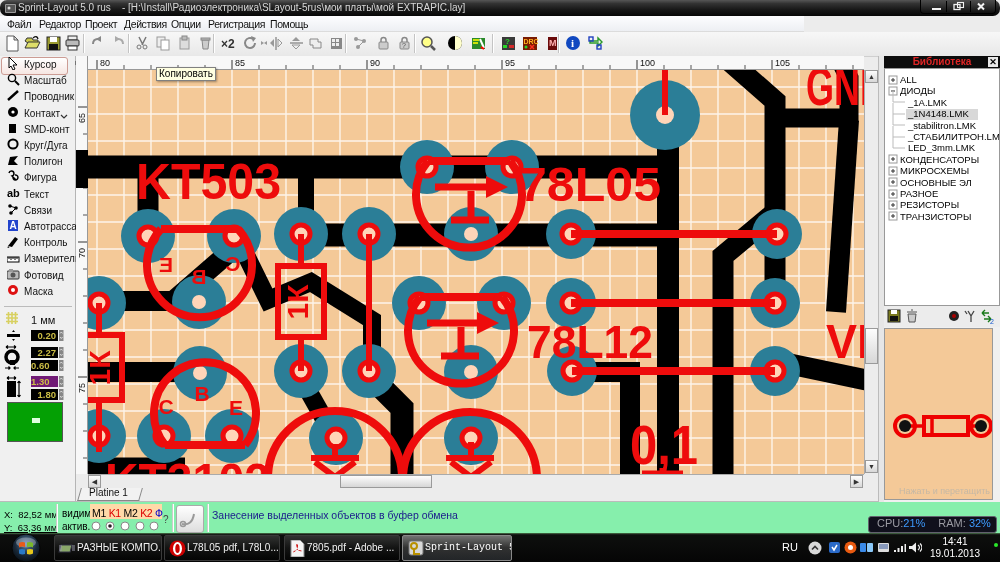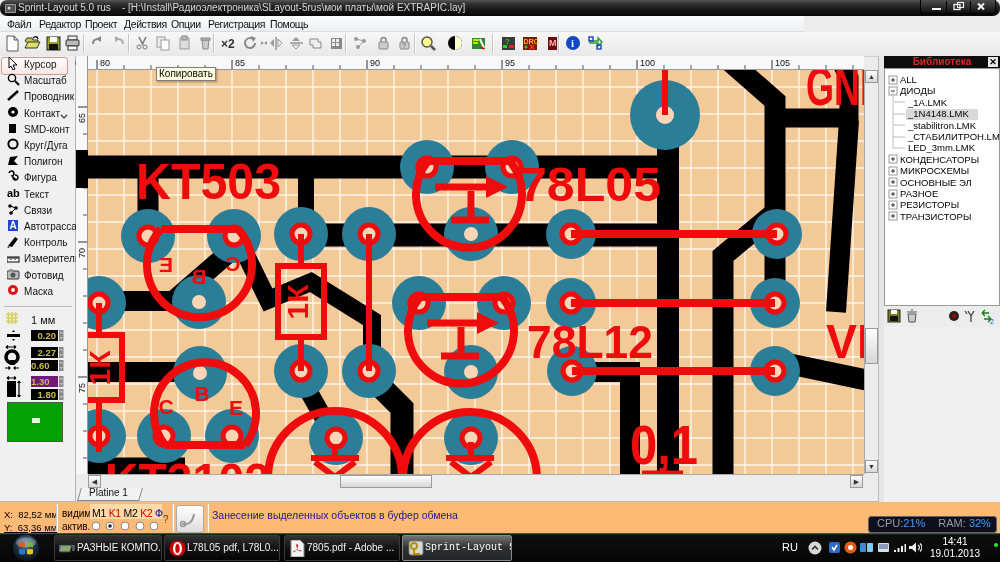--- a/index.html
+++ b/index.html
@@ -19,21 +19,21 @@
 #vruler{left:76px;top:56px;width:12px;height:418px;background:#f8f8f8;border-right:1px solid #999;box-sizing:border-box;}
 #mmlabel{left:75px;top:58px;font-size:8px;color:#222;}
 #canvas{left:88px;top:70px;width:776px;height:404px;}
 #tooltip{left:156px;top:67px;background:#ffffe1;border:1px solid #808080;font-size:10px;padding:0px 2px 1px 2px;color:#000;box-shadow:1px 1px 2px rgba(0,0,0,.35);}
 #vscroll{left:864px;top:70px;width:14px;height:404px;background:#ececec;border-left:1px solid #aaa;box-sizing:border-box;}
 #hscroll{left:88px;top:474px;width:776px;height:14px;background:#ececec;border-top:1px solid #aaa;box-sizing:border-box;}
 .sbtn{position:absolute;background:linear-gradient(#fdfdfd,#d7d7d7);border:1px solid #9a9a9a;box-sizing:border-box;font-size:7px;line-height:11px;text-align:center;color:#333;}
 #tabrow{left:76px;top:488px;width:788px;height:13px;background:#ececec;}
 #tab1{left:3px;top:0px;width:60px;height:12px;background:#f2f2f2;border:1px solid #888;border-top:none;transform:skewX(-16deg);}
 #tab1t{left:13px;top:-1px;font-size:10px;color:#111;}
-#statusbar{left:0;top:501px;width:1000px;height:32px;background:#fdba74;border-top:1px solid #bbb;box-sizing:border-box;font-size:10.5px;color:#000;}
+#statusbar{left:0;top:501px;width:1000px;height:32px;background:#86efac;border-top:1px solid #bbb;box-sizing:border-box;font-size:10.5px;color:#000;}
 #rdivider{left:878px;top:56px;width:6px;height:446px;background:#e6e6e6;border-left:1px solid #bbb;box-sizing:border-box;}
 #rightpanel{left:884px;top:56px;width:116px;height:446px;background:#f0f0f0;}
 #libhead{left:0;top:0;width:116px;height:12px;background:#0c0c0c;color:#e02525;font-size:10px;font-weight:bold;text-align:center;line-height:12px;}
 #libtree{left:0;top:12px;width:116px;height:238px;background:#fff;border:1px solid #999;box-sizing:border-box;font-size:10px;color:#000;overflow:hidden;}
 #libtools{left:0;top:250px;width:116px;height:21px;background:#ececec;}
 #preview{left:0;top:272px;width:107px;height:170px;background:#f4c998;border:1px solid #999;}
 #cpubox{left:868px;top:516px;width:127px;height:15px;background:#10101c;border:1px solid #62626e;border-radius:3px;font-size:11px;color:#9a9aa2;line-height:13px;white-space:nowrap;}
 #taskbar{left:0;top:533px;width:1000px;height:29px;background:linear-gradient(#323833 0%,#14191455 8%,#0c0d0c 30%,#050505 100%);background-color:#080808;}
 .tbtn{position:absolute;top:2px;height:24px;border:1px solid #3a3a3a;border-radius:2px;background:linear-gradient(rgba(255,255,255,.15),rgba(255,255,255,.04) 48%,rgba(0,0,0,.3));color:#f0f0f0;font-size:10px;line-height:23px;white-space:nowrap;overflow:hidden;}
 </style></head>
@@ -656,20 +656,30 @@
 <rect x="4" y="4" width="12" height="12" fill="#7a7a20" stroke="#222"></rect>
         <rect x="7" y="4" width="6" height="4" fill="#fff"></rect>
         <rect x="6" y="10" width="8" height="5" fill="#111"></rect>
 <path d="M24 8 h8 l-1 8 h-6 z M23 6 h10 M27 4 h2" stroke="#555" fill="#ccc"></path>
 <circle cx="70" cy="10" r="5" fill="#222"></circle>
         <circle cx="70" cy="10" r="2" fill="#a00"></circle>
 <path d="M84 5 l3 5 v6 m3 -11 l-3 5 m-6 -5 l2 3" stroke="#444" stroke-width="1.3" fill="none"></path>
 <path d="M98 7 h7 m-7 0 l3 -3 m-3 3 l3 3 M107 13 h-7 m7 0 l-3 -3 m3 3 l-3 3" stroke="#1a7a1a" stroke-width="1.4" fill="none"></path>
 <text x="106" y="18" font-size="7" fill="#15c">2</text>
 </svg></div>
+    <div id="preview" class="abs"><svg width="107" height="170" viewBox="884 328 107 170">
+<g stroke="#e00" fill="none">
+          <circle cx="904" cy="425" r="10" stroke-width="4"></circle>
+          <circle cx="980" cy="425" r="10" stroke-width="4"></circle>
+<rect x="923" y="416" width="44" height="18" stroke-width="4"></rect>
+          <path d="M908 425 h15 M967 425 h9 M931 416 v18" stroke-width="3.5"></path>
+        </g>
+<circle cx="904" cy="425" r="6" fill="#111"></circle>
+        <circle cx="980" cy="425" r="6" fill="#111"></circle>
+</svg><div class="abs" style="left:14px;top:157px;color:#c5b8a5;font-size:9px;">Нажать и перетащить</div></div>
   </div>
 <div id="cpubox" class="abs"><span style="margin-left:8px;">CPU:</span><span style="color:#3d9bff">21%</span><span style="margin-left:13px;">RAM:</span> <span style="color:#3d9bff">32%</span><span style="color:#9fc0ff;margin-left:7px;font-size:9px;">↗</span></div>
 <div id="taskbar" class="abs">
     <div class="abs" style="left:0;top:0;width:1000px;height:1px;background:#3a5a3a;"></div>
     <svg class="abs" style="left:7px;top:1px" width="38" height="28" viewBox="0 0 38 28">
 <defs>
         <radialGradient id="orb" cx="50%" cy="35%" r="65%">
           <stop offset="0%" stop-color="#5a80aa"></stop>
           <stop offset="60%" stop-color="#1a2a3a"></stop>
           <stop offset="100%" stop-color="#080e14"></stop>

